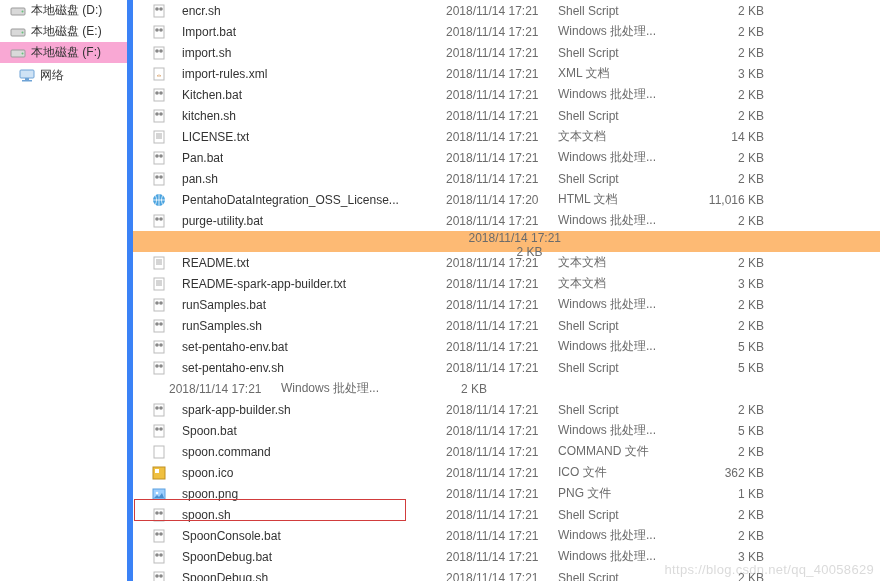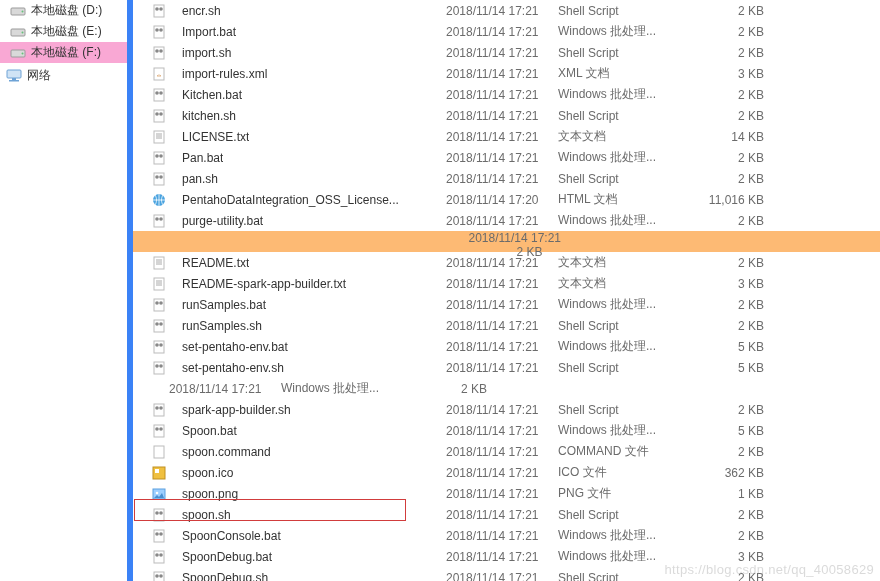--- a/index.html
+++ b/index.html
@@ -27,21 +27,21 @@
     align-items: center;
     padding-left: 10px;
     gap: 5px;
     cursor: default;
     white-space: nowrap;
   }
   .tree-item.selected {
     background: #f9a8d4;
   }
   .tree-icon { width: 16px; height: 16px; display: inline-flex; align-items: center; justify-content: center; }
-  .tree-item.network { padding-left: 6px; margin-top: 2px;}
+  .tree-item.network { padding-left: 19px; margin-top: 2px;}
 
   .files {
     flex: 1;
     overflow: hidden;
   }
   .row {
     height: 21px;
     display: flex;
     align-items: center;
     cursor: default;

